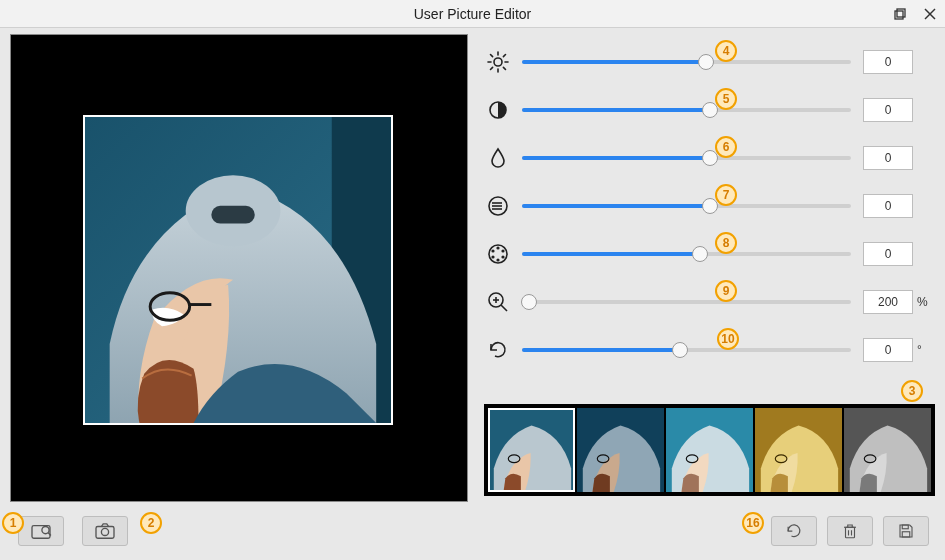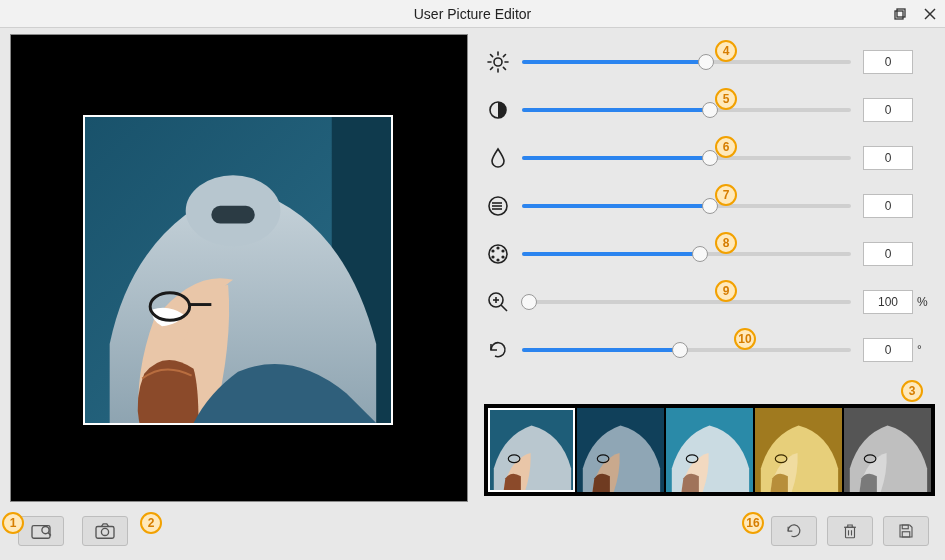--- a/index.html
+++ b/index.html
@@ -211,21 +211,21 @@
               <line x1="15" y1="15" x2="21" y2="21"></line>
               <line x1="7" y1="10" x2="13" y2="10"></line>
               <line x1="10" y1="7" x2="10" y2="13"></line>
             </svg>
           </div>
         <div class="slider">
             <div class="track-bg"></div>
             <div class="track-fill" style="width:2%"></div>
             <div class="thumb" style="left:2%"></div>
           </div>
-        <div class="valbox">100</div>
+        <div class="valbox">200</div>
         <div class="unit">%</div>
       </div>
       <div class="row">
         <div class="icon">
             <svg width="24" height="24" viewBox="0 0 24 24">
               <path d="M5 12 A7 7 0 1 1 9 18"></path>
               <polyline points="5,6 5,12 11,12"></polyline>
             </svg>
           </div>
         <div class="slider">
@@ -313,16 +313,16 @@
 
     <div class="annot" style="left:2px; bottom:26px;">1</div>
     <div class="annot" style="left:140px; bottom:26px;">2</div>
     <div class="annot" style="right:22px; top:352px;">3</div>
     <div class="annot" style="left:715px; top:12px;">4</div>
     <div class="annot" style="left:715px; top:60px;">5</div>
     <div class="annot" style="left:715px; top:108px;">6</div>
     <div class="annot" style="left:715px; top:156px;">7</div>
     <div class="annot" style="left:715px; top:204px;">8</div>
     <div class="annot" style="left:715px; top:252px;">9</div>
-    <div class="annot" style="left:734px; top:300px;">10</div>
+    <div class="annot" style="left:717px; top:300px;">10</div>
     <div class="annot" style="left:742px; bottom:26px;">16</div>
   </div>
 </div>
 
 </body></html>

